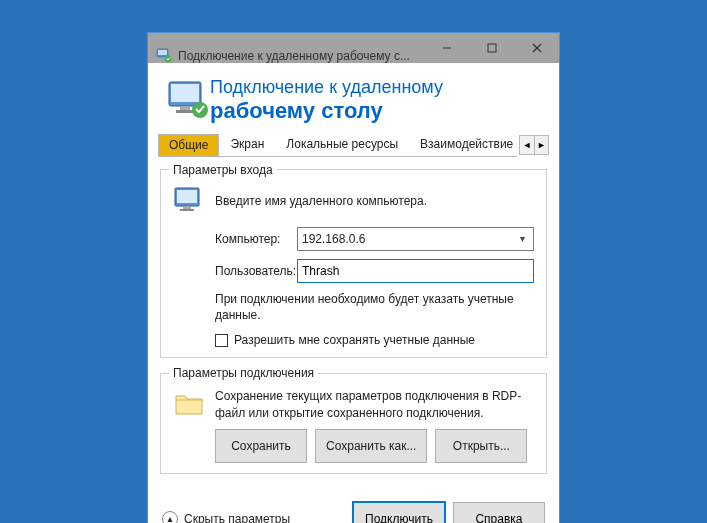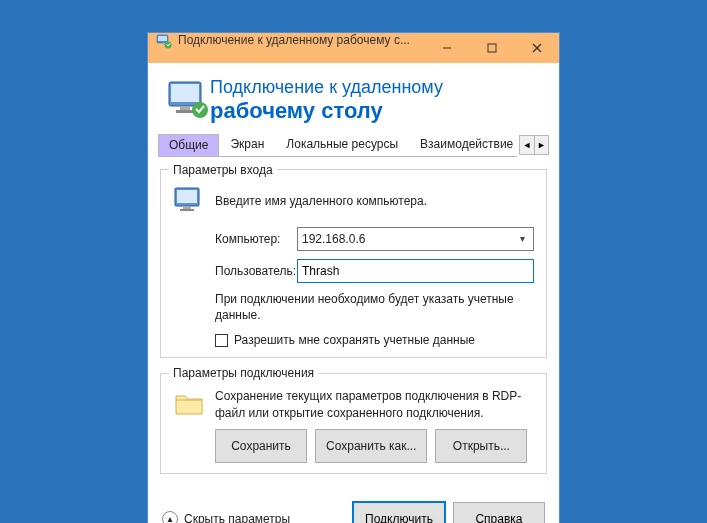--- a/index.html
+++ b/index.html
@@ -1,32 +1,32 @@
 <!DOCTYPE html>
 <html><head>
 <meta charset="utf-8">
 <style>
 * { box-sizing: border-box; margin: 0; padding: 0; font-family: "Segoe UI", Tahoma, sans-serif; }
 body { background: #2a72ba; width: 707px; height: 523px; overflow: hidden; position: relative; }
 .window { position: absolute; left: 147px; top: 32px; width: 413px; background: #fff; border: 1px solid #4c8fd6; display: flex; flex-direction: column; }
-.titlebar { height: 30px; background: #fdba74; display: flex; align-items: flex-start; padding: 0 0 0 8px; font-size: 12px; color: #333; }
+.titlebar { height: 30px; background: #a3a3a3; display: flex; align-items: flex-end; padding: 0 0 0 8px; font-size: 12px; color: #333; }
 .titlebar-icon { width: 16px; height: 16px; margin-right: 6px; }
 .titlebar-text { flex: 1; white-space: nowrap; overflow: hidden; text-overflow: ellipsis; }
 .titlebar-btns { display: flex; height: 100%; }
 .titlebar-btn { width: 45px; height: 100%; display: flex; align-items: center; justify-content: center; color: #333; font-size: 11px; }
 .titlebar-btn.close { background: transparent; }
 .header { display: flex; align-items: center; padding: 14px 18px 10px 18px; }
 .header-icon { width: 44px; height: 44px; }
 .header-text { display: flex; flex-direction: column; line-height: 1.15; }
 .header-line1 { font-size: 18px; color: #0066cc; font-weight: 400; }
 .header-line2 { font-size: 22px; color: #0066cc; font-weight: 700; }
 .tabs-wrap { display: flex; align-items: center; padding: 0 10px; position: relative; }
 .tabs { display: flex; border-bottom: 1px solid #b8b8b8; flex: 1; overflow: hidden; }
 .tab { padding: 3px 10px 4px 10px; font-size: 12px; color: #222; border: 1px solid transparent; border-bottom: none; white-space: nowrap; cursor: default; }
-.tab.active { background: #c4b5fd; border: 1px solid #b8b8b8; border-bottom: 1px solid #fff; position: relative; top: 1px; }
+.tab.active { background: #eab308; border: 1px solid #b8b8b8; border-bottom: 1px solid #fff; position: relative; top: 1px; }
 .tabscroll { display: flex; border: 1px solid #b8b8b8; margin-left: 2px; }
 .tabscroll-btn { width: 14px; height: 18px; font-size: 9px; display: flex; align-items: center; justify-content: center; border: none; background: #f0f0f0; }
 .tabscroll-btn + .tabscroll-btn { border-left: 1px solid #b8b8b8; }
 .content { padding: 6px 12px 10px 12px; }
 fieldset { border: 1px solid #d0d0d0; margin-bottom: 8px; position: relative; }
 legend { font-size: 12px; color: #222; padding: 0 4px; margin-left: 8px; }
 .fs-body { padding: 8px 12px 10px 12px; font-size: 12px; color: #222; }
 .row { display: flex; align-items: center; margin-bottom: 8px; }
 .row.label-row { margin-bottom: 10px; }
 .small-icon { width: 32px; height: 32px; margin-right: 10px; flex-shrink: 0; }

